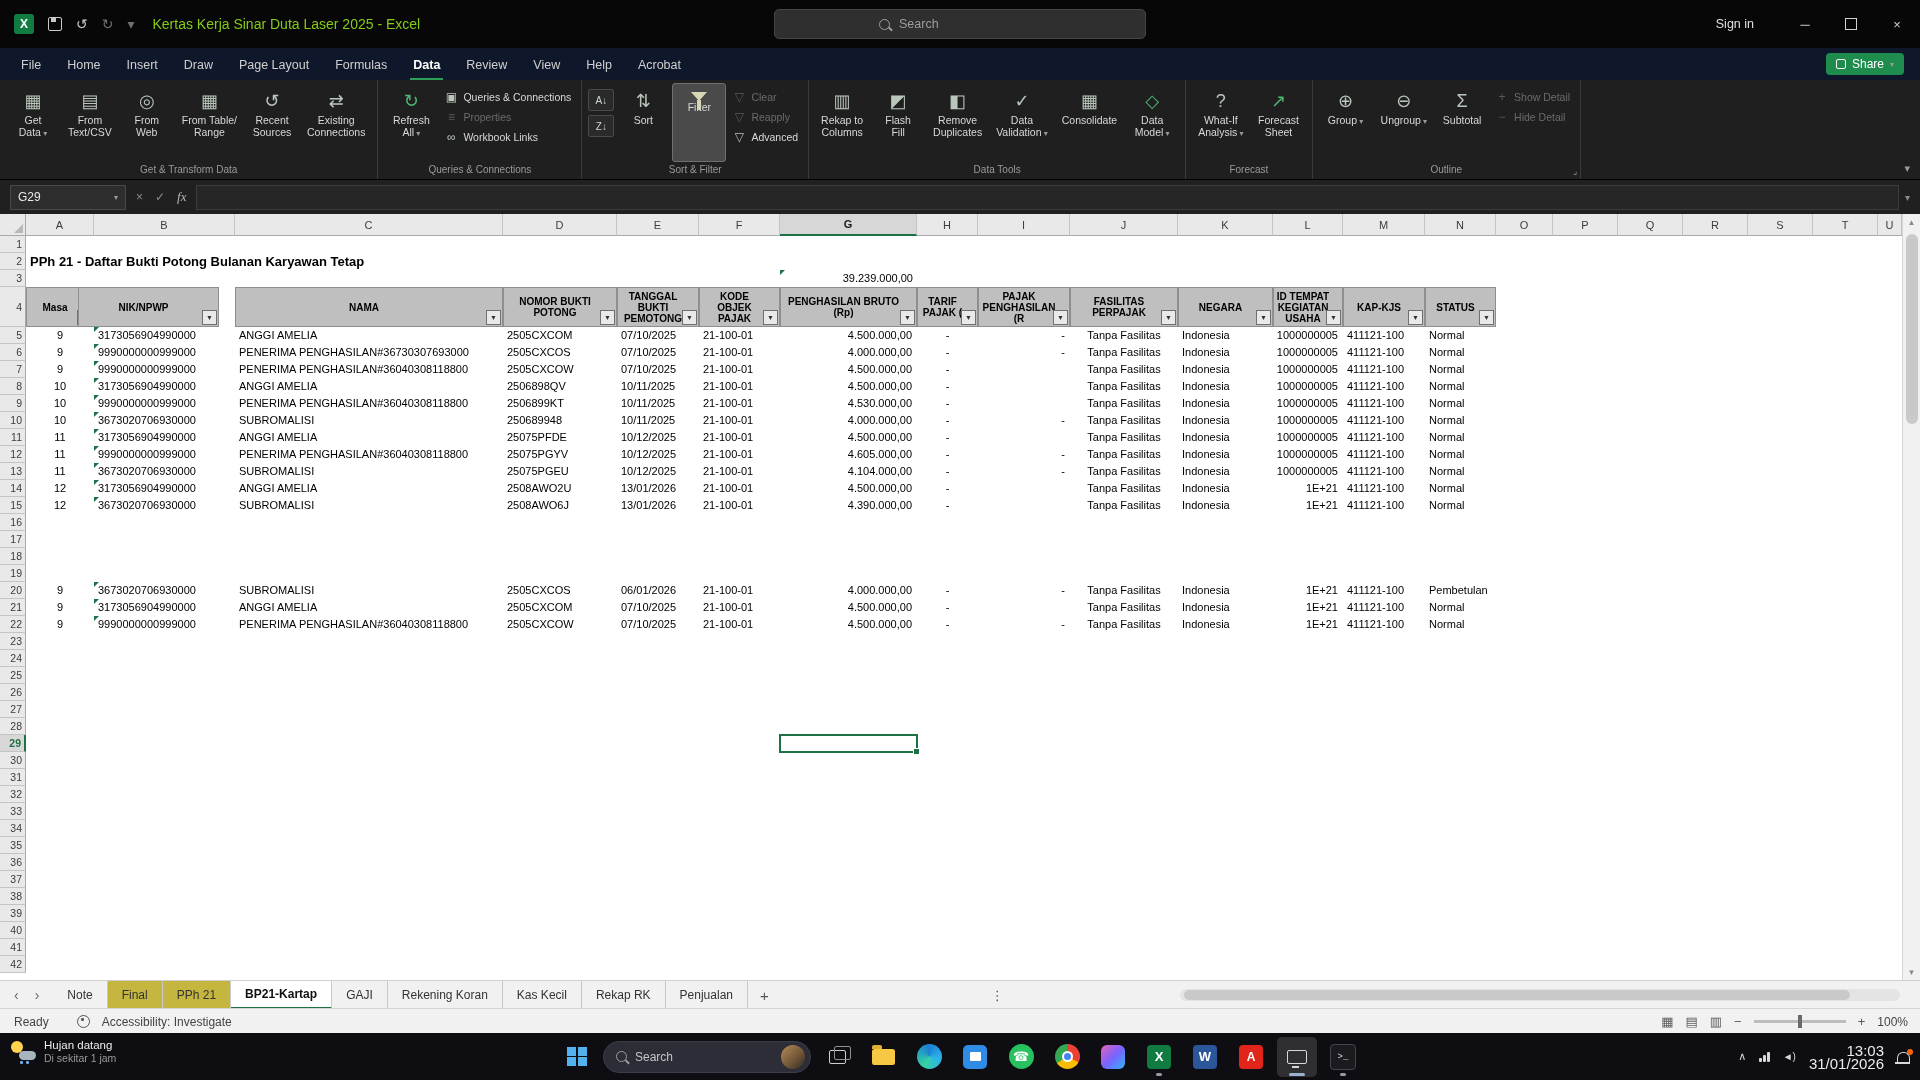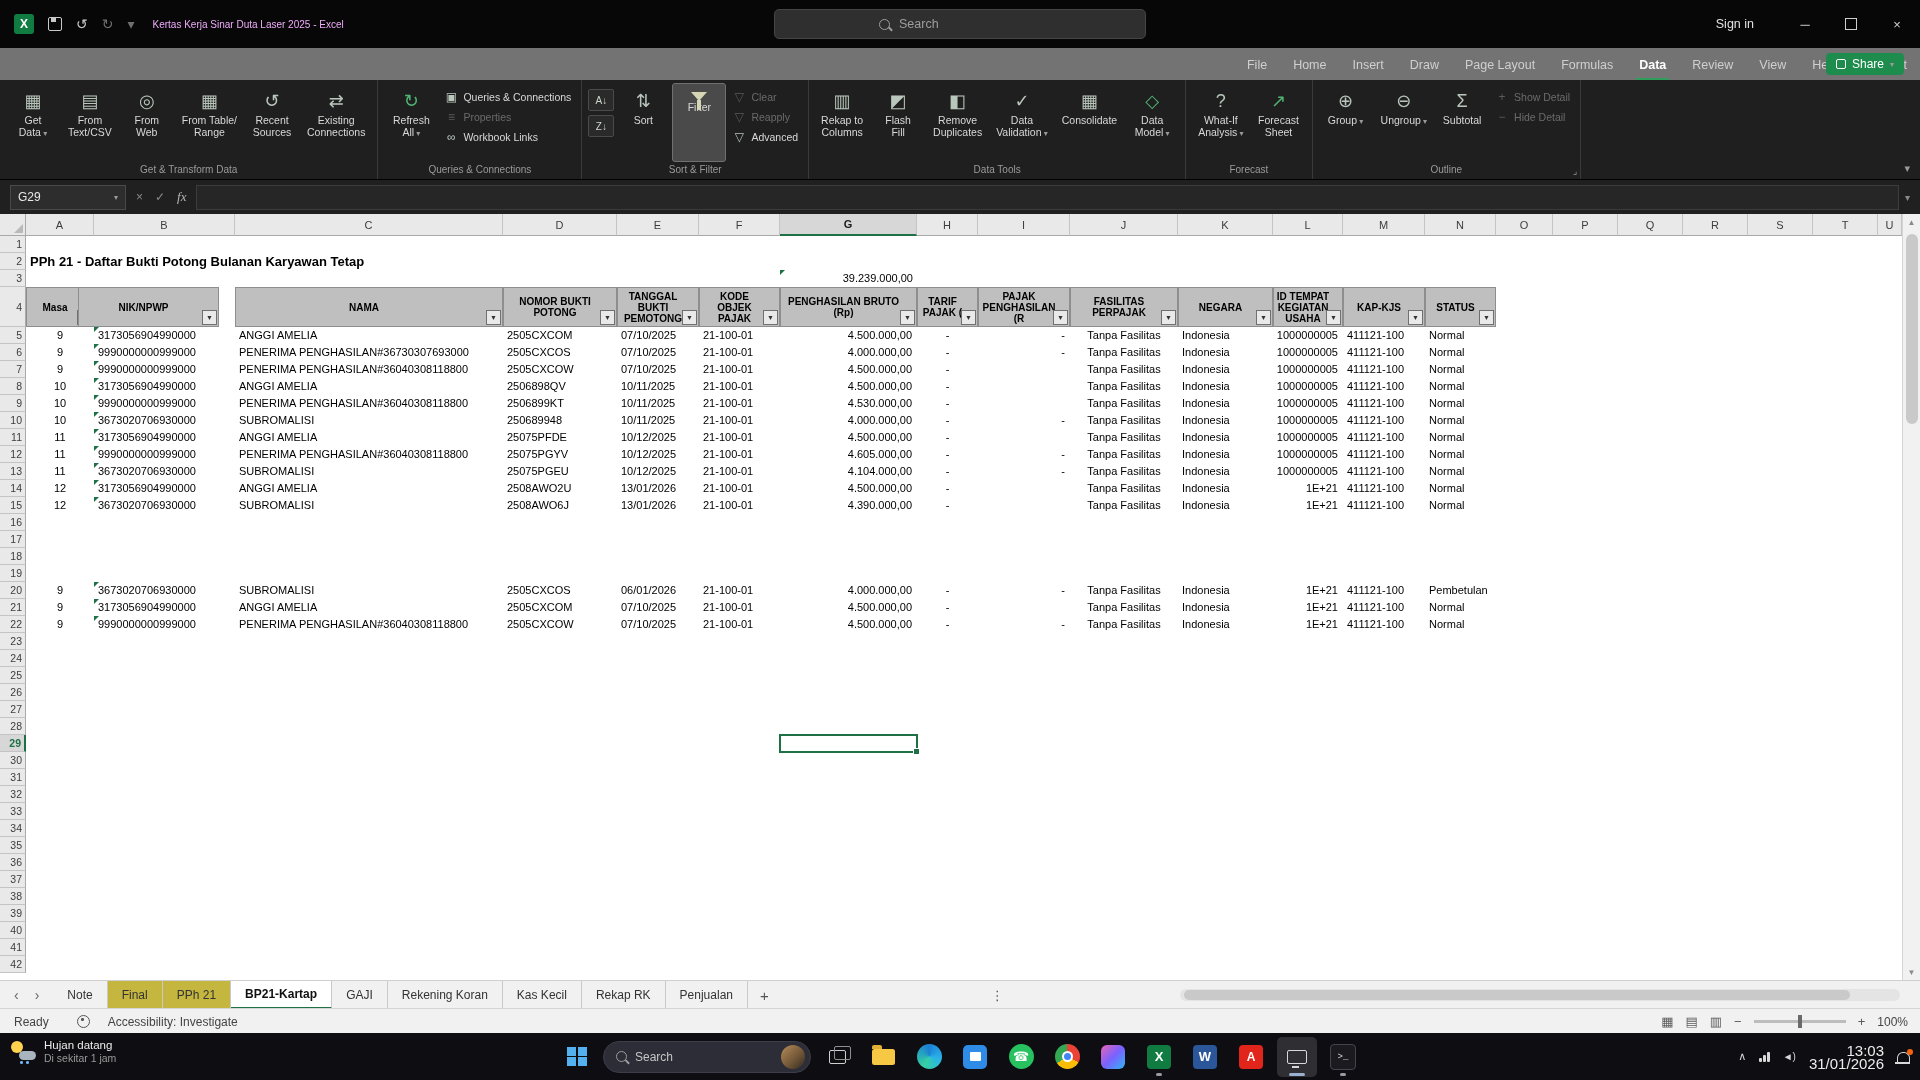--- a/index.html
+++ b/index.html
@@ -9,34 +9,34 @@
   
   .titlebar{position:absolute;left:0;top:0;width:1920px;height:48px;background:#070707;
             display:flex;align-items:center;color:#e4e4e4;}
   .qat{display:flex;align-items:center;gap:14px;margin-left:14px;}
   .xl-logo{width:20px;height:20px;background:#107C41;border-radius:3px;color:#fff;font-weight:bold;
            font-size:12px;display:flex;align-items:center;justify-content:center;}
   .qat-ico{color:#c9c9c9;font-size:14px;line-height:14px;}
   .qat-ico.dim{color:#6f6f6f;}
   .qat-save{width:12px;height:12px;border:1.5px solid #c9c9c9;border-radius:2px;position:relative;}
   .qat-save::after{content:"";position:absolute;top:0;left:2px;width:5px;height:4px;background:#c9c9c9;}
-  .doc-title{margin-left:18px;font-size:10px;color:#f0abfc;white-space:nowrap;}
+  .doc-title{margin-left:18px;font-size:14px;color:#84cc16;white-space:nowrap;}
   .tb-search{position:absolute;left:50%;top:9px;transform:translateX(-50%);width:372px;height:30px;
              background:#2f2f2f;border:1px solid #454545;border-radius:5px;display:flex;align-items:center;
              gap:9px;padding-left:104px;box-sizing:border-box;color:#9d9d9d;font-size:12.5px;}
   .mag{width:9px;height:9px;border:1.5px solid #9d9d9d;border-radius:50%;position:relative;flex:0 0 auto;}
   .mag::after{content:"";position:absolute;width:5px;height:1.5px;background:#9d9d9d;transform:rotate(45deg);
               right:-4px;bottom:-1px;}
   .tb-right{position:absolute;right:0;top:0;height:48px;display:flex;align-items:center;}
   .signin{font-size:12.5px;color:#e0e0e0;margin-right:28px;}
   .win-btn{width:46px;height:48px;display:flex;align-items:center;justify-content:center;color:#cfcfcf;font-size:13px;}
   .win-max{width:10px;height:10px;border:1.2px solid #cfcfcf;display:inline-block;}
 
   
-  .tabrow{position:absolute;left:0;top:48px;width:1920px;height:32px;background:#737373;display:flex;align-items:flex-end;justify-content:flex-end;}
+  .tabrow{position:absolute;left:0;top:48px;width:1920px;height:32px;background:#0f172a;display:flex;align-items:flex-end;}
   .rtabs{display:flex;margin-left:8px;}
   .rtab{padding:7px 13px 8px;font-size:12.5px;color:#cfcfcf;position:relative;}
   .rtab.active{color:#ffffff;font-weight:bold;}
   .rtab.active::after{content:"";position:absolute;left:10px;right:10px;bottom:0;height:2.5px;background:#2E9E5B;}
   .share-btn{position:absolute;right:16px;bottom:5px;height:22px;background:#1E8C4D;border-radius:4px;color:#fff;
              font-size:12px;display:flex;align-items:center;gap:6px;padding:0 10px;}
   .share-dot{width:8px;height:8px;border:1.3px solid #fff;border-radius:2px;}
 
   
   .ribbon{position:absolute;left:0;top:80px;width:1920px;height:99px;background:#1f1f1f;border-bottom:1px solid #000;
@@ -112,21 +112,21 @@
   .stab.active{background:#fff;font-weight:bold;color:#111;border-bottom:2.5px solid #1E7145;box-sizing:border-box;}
   .addsheet{display:flex;align-items:center;padding:0 12px;color:#555;font-size:15px;}
   .tabdots{display:flex;align-items:center;color:#555;font-size:13px;margin-left:210px;}
   .hscroll{position:absolute;left:1180px;top:8px;width:720px;height:12px;background:#E4E4E4;border-radius:6px;}
   .hscroll .thumb{position:absolute;left:4px;top:1px;width:666px;height:10px;background:#C9C9C9;border-radius:5px;}
 
   
   .statusbar{position:absolute;left:0;top:1008px;width:1920px;height:25px;background:#F1F1F1;
              border-top:1px solid #D5D5D5;display:flex;align-items:center;font-size:12px;color:#444;}
   .sb-ready{margin-left:14px;}
-  .sb-acc{display:flex;align-items:center;gap:18px;margin-left:28px;}
+  .sb-acc{display:flex;align-items:center;gap:12px;margin-left:28px;}
   .acc-ico{width:11px;height:11px;border:1.2px solid #555;border-radius:50%;position:relative;}
   .acc-ico::after{content:"";position:absolute;left:3.4px;top:2px;width:2.5px;height:2.5px;border-radius:50%;background:#555;}
   .sb-right{position:absolute;right:12px;display:flex;align-items:center;gap:12px;}
   .sb-view{color:#5a5a5a;font-size:13px;display:flex;gap:12px;}
   .zoomtrack{width:92px;height:3px;background:#BDBDBD;position:relative;}
   .zoomthumb{position:absolute;left:44px;top:-5px;width:4px;height:13px;background:#6a6a6a;}
   .zoomsign{color:#5a5a5a;font-size:13px;}
 
   
   .taskbar{position:absolute;left:0;top:1033px;width:1920px;height:47px;background:#0D0D12;color:#e8e8e8;}

